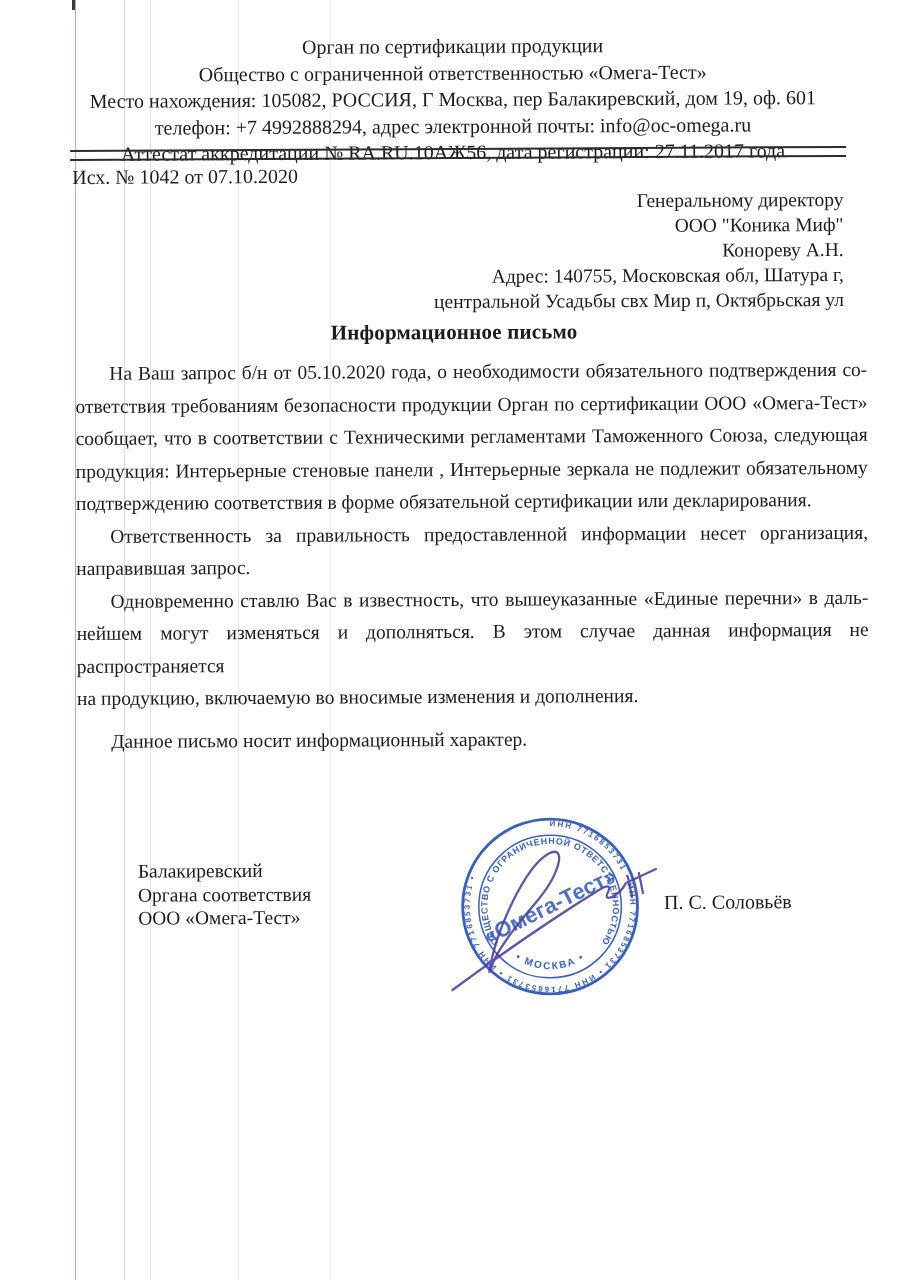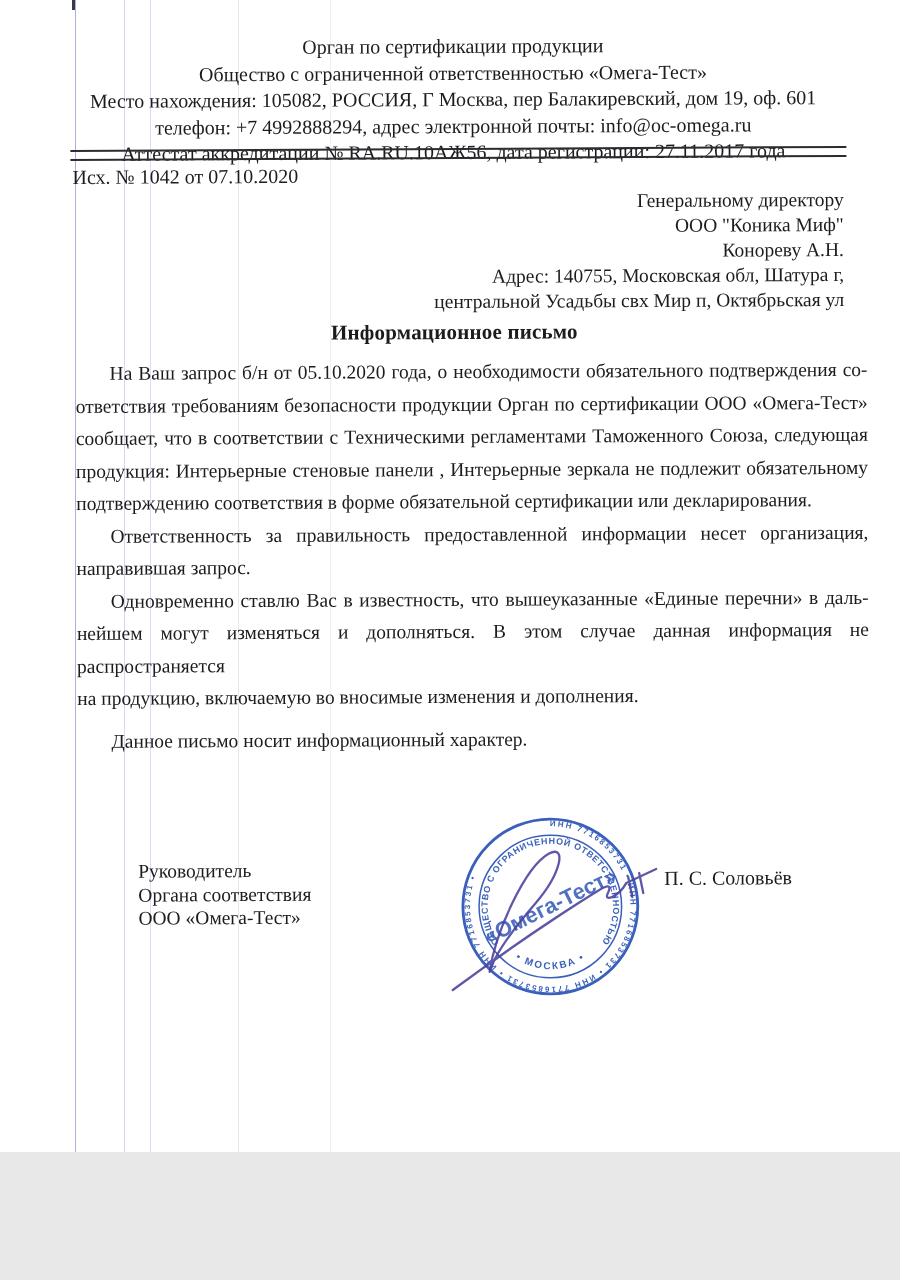--- a/index.html
+++ b/index.html
@@ -1,17 +1,17 @@
 <!DOCTYPE html>
 <html><head>
 <meta charset="utf-8">
 <style>
   html,body { margin:0; padding:0; background:#e8e8e8; }
   .page {
-    position:relative; width:900px; height:1152px; margin:0 auto;
+    position:relative; width:900px; height:1280px; margin:0 auto;
     background:#ffffff; overflow:hidden;
     font-family:"Liberation Serif","DejaVu Serif",serif;
     color:#1c1c1e;
   }
   
   .scanline { position:absolute; top:0; bottom:0; width:1px; pointer-events:none; }
   .sl1 { left:75px;  background:rgba(80,100,190,0.50); }
   .sl2 { left:124px; background:rgba(110,130,205,0.30); }
   .sl3 { left:150px; background:rgba(110,130,205,0.26); }
   .sl4 { left:238px; background:rgba(140,145,165,0.20); }
@@ -40,21 +40,21 @@
   .bodytext {
     position:absolute; top:356px; left:76px; width:792px;
     font-size:19.5px; line-height:32.5px;
   }
   .bl { text-align:justify; text-align-last:justify; }
   .bl-last { text-align:left; }
   .indent { text-indent:34px; }
   .p4 { margin-top:10px; }
 
   .sigblock { position:absolute; top:858px; left:136px; font-size:19.5px; line-height:23.5px; }
-  .signatory { position:absolute; top:868px; left:662px; font-size:20px; }
+  .signatory { position:absolute; top:892px; left:662px; font-size:20px; }
 
   .stamp { position:absolute; top:812px; left:453px; width:190px; height:190px; opacity:0.93; z-index:2; }
   .stamp text { font-family:"Liberation Sans","DejaVu Sans",sans-serif; font-weight:bold; }
   .handsig { position:absolute; top:830px; left:430px; width:240px; height:175px; z-index:3; opacity:0.88; }
 </style>
 </head>
 <body>
 
 <div class="page">
 
@@ -105,21 +105,21 @@
         <div class="bl indent">Одновременно ставлю Вас в известность, что вышеуказанные «Единые перечни» в даль-</div>
         <div class="bl">нейшем могут изменяться и дополняться. В этом случае данная информация не распространяется</div>
         <div class="bl-last">на продукцию, включаемую во вносимые изменения и дополнения.</div>
       </div>
       <div class="p4">
         <div class="bl-last indent">Данное письмо носит информационный характер.</div>
       </div>
     </div>
 
     <div class="sigblock">
-      <div>Руководитель</div>
+      <div>Балакиревский</div>
       <div>Органа соответствия</div>
       <div>ООО «Омега-Тест»</div>
     </div>
 
     <svg class="stamp" viewBox="0 0 200 200" xmlns="http://www.w3.org/2000/svg">
       <defs>
         <path id="ringOuter" d="M 100,15.5 a 84.5,84.5 0 1 1 -0.1,0"></path>
         <path id="ringInner" d="M 45.9,137.9 A 66,66 0 1 1 154.1,137.9"></path>
         <path id="ringBottom" d="M 40.2,127.9 A 66,66 0 0 0 159.8,127.9"></path>
       </defs>

